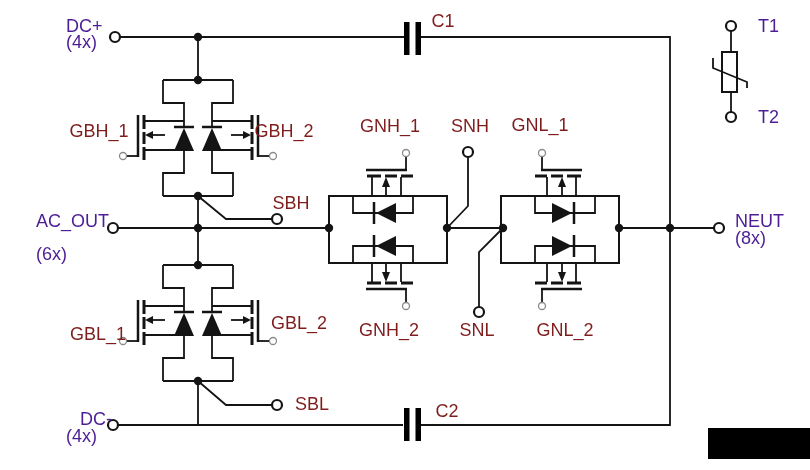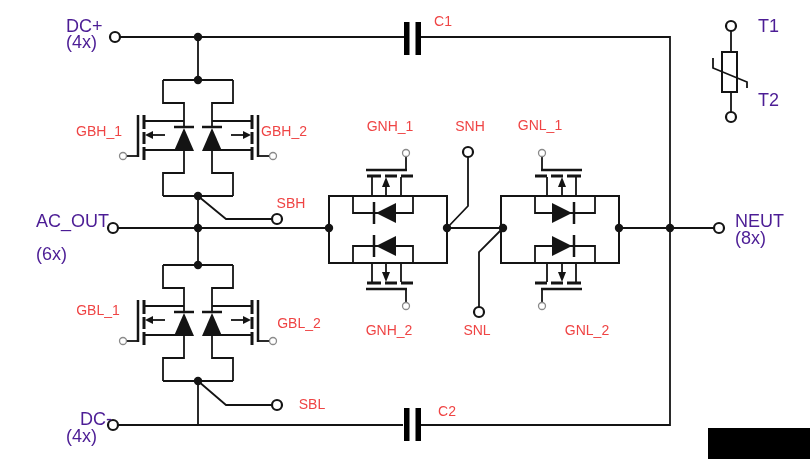--- a/index.html
+++ b/index.html
@@ -2,21 +2,21 @@
 <html><head>
 <meta charset="utf-8">
 <style>
   html,body{margin:0;padding:0;background:#ffffff;}
   #stage{
     position:relative;width:810px;height:470px;background:#ffffff;overflow:hidden;
     font-family:"Liberation Sans", sans-serif;
   }
   #stage svg{position:absolute;left:0;top:0;}
   .lbl{
-    position:absolute;font-size:14px;color:#ef4444;white-space:nowrap;
+    position:absolute;font-size:18px;color:#7f1d1d;white-space:nowrap;
     transform:translate(-50%,-50%);line-height:14px;
   }
   .lbl-left{
     position:absolute;font-size:18px;color:#4c1d95;white-space:nowrap;
     transform:translateY(-50%);line-height:14px;
   }
 </style>
 </head>
 <body>
 
@@ -156,34 +156,34 @@
   <div class="lbl-left" style="left:36px;top:221px">AC_OUT</div>
   <div class="lbl-left" style="left:36px;top:254px">(6x)</div>
 
   <div class="lbl-left" style="left:80px;top:419px">DC-</div>
   <div class="lbl-left" style="left:66px;top:436px">(4x)</div>
 
   <div class="lbl-left" style="left:735px;top:221px">NEUT</div>
   <div class="lbl-left" style="left:735px;top:238px">(8x)</div>
 
   <div class="lbl-left" style="left:758px;top:26px">T1</div>
-  <div class="lbl-left" style="left:758px;top:100px">T2</div>
+  <div class="lbl-left" style="left:758px;top:117px">T2</div>
 
   <div class="lbl" style="left:443px;top:21px">C1</div>
   <div class="lbl" style="left:447px;top:411px">C2</div>
 
   <div class="lbl" style="left:99px;top:131px">GBH_1</div>
   <div class="lbl" style="left:284px;top:131px">GBH_2</div>
   <div class="lbl" style="left:291px;top:203px">SBH</div>
 
-  <div class="lbl" style="left:98px;top:310px">GBL_1</div>
+  <div class="lbl" style="left:98px;top:334px">GBL_1</div>
   <div class="lbl" style="left:299px;top:323px">GBL_2</div>
   <div class="lbl" style="left:312px;top:404px">SBL</div>
 
   <div class="lbl" style="left:390px;top:126px">GNH_1</div>
   <div class="lbl" style="left:470px;top:126px">SNH</div>
   <div class="lbl" style="left:540px;top:125px">GNL_1</div>
 
   <div class="lbl" style="left:389px;top:330px">GNH_2</div>
   <div class="lbl" style="left:477px;top:330px">SNL</div>
-  <div class="lbl" style="left:587px;top:330px">GNL_2</div>
+  <div class="lbl" style="left:565px;top:330px">GNL_2</div>
 
 </div>
 
 </body></html>

